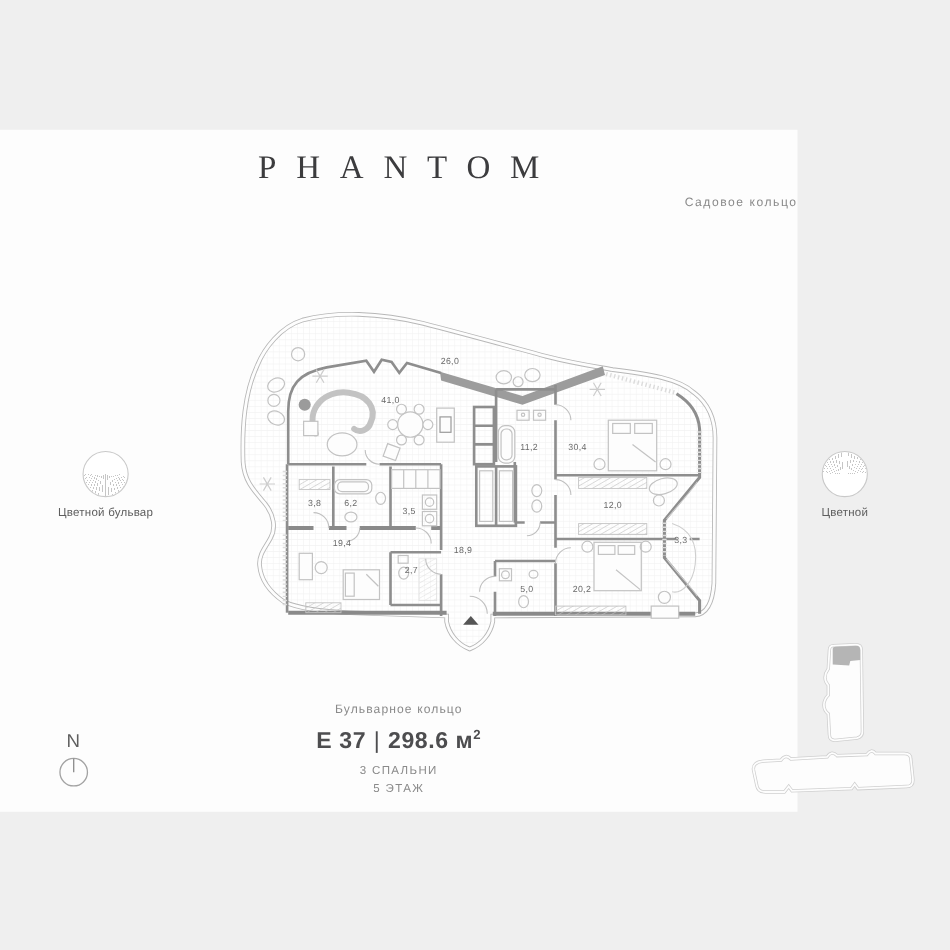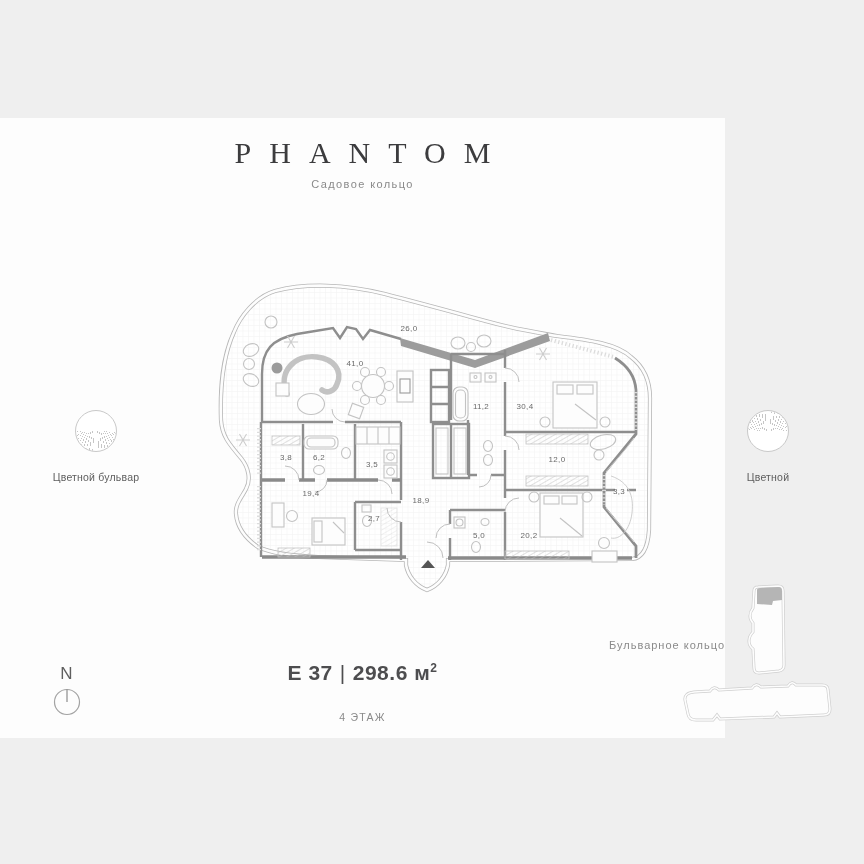--- a/index.html
+++ b/index.html
@@ -13,50 +13,50 @@
     background:#fdfdfd;
   }
   .brand{
     position:absolute;top:18px;left:0;width:100%;
     text-align:center;
     font-family:"Liberation Serif","DejaVu Serif",serif;
     font-size:30px;font-weight:400;color:#3c3c3e;
     letter-spacing:18px;text-indent:18px;
   }
   .subtitle{
-    position:absolute;top:60px;left:0;width:100%;text-align:center;
+    position:absolute;top:60px;left:0;width:100%;text-align:right;
     font-size:11px;color:#8a8a8a;letter-spacing:1.4px;
   }
   .landmark{position:absolute;width:140px;text-align:center;}
   .landmark-left{left:26px;top:292px;}
   .landmark-right{left:698px;top:292px;}
   .landmark-circle{
     width:40px;height:40px;border-radius:50%;
     border:1px solid #c9c9c9;background:#fff;
     margin:0 auto;position:relative;overflow:hidden;
   }
   .fan{position:absolute;inset:0;border-radius:50%;}
   .fan-bottom{
     background:repeating-conic-gradient(from 120deg at 50% 0%, #c6c6c6 0deg 0.9deg, rgba(0,0,0,0) 0.9deg 4.6deg);
     clip-path:inset(50% 0 0 0);
   }
   .fan-top{
     background:repeating-conic-gradient(from -60deg at 50% 100%, #c6c6c6 0deg 0.9deg, rgba(0,0,0,0) 0.9deg 4.6deg);
     clip-path:inset(0 0 50% 0);
   }
   .landmark-label{
-    margin-top:19px;font-size:10.5px;color:#5d5d5d;letter-spacing:0.2px;
+    margin-top:8px;font-size:10.5px;color:#5d5d5d;letter-spacing:0.2px;
   }
   .plan{position:absolute;left:215px;top:152px;width:460px;height:330px;}
   .room-label{
     font-family:"Liberation Sans",sans-serif;
     font-size:8px;fill:#6a6a6a;text-anchor:middle;letter-spacing:0.3px;
   }
   .street{
-    position:absolute;top:521px;left:0;width:100%;text-align:right;
+    position:absolute;top:521px;left:0;width:100%;text-align:center;
     font-size:11px;color:#8a8a8a;letter-spacing:1px;
   }
   .headline{
     position:absolute;top:543px;left:0;width:100%;text-align:center;
     font-size:21px;font-weight:700;color:#4d4d4f;letter-spacing:0.5px;
   }
   .headline .sep{margin:0 7px;font-weight:400;color:#4d4d4f;}
   .headline sup{font-size:12px;}
   .spec{
     position:absolute;left:0;width:100%;text-align:center;
@@ -289,21 +289,22 @@
         <text x="314" y="268" class="room-label">20,2</text>
       </g>
   </svg>
 
   <div class="street">Бульварное кольцо</div>
 
   <div class="headline">
     <span>Е 37</span><span class="sep">|</span><span>298.6</span>&nbsp;<span>м</span><sup>2</sup>
   </div>
 
-  <div class="spec spec-floor">4 ЭТАЖ</div>
+  <div class="spec spec-bedrooms">3 СПАЛЬНИ</div>
+  <div class="spec spec-floor">5 ЭТАЖ</div>
 
   <div class="compass">
     <div class="compass-n">N</div>
     <svg class="compass-svg" width="28" height="28" viewBox="0 0 28 28">
       <circle cx="14" cy="14" r="12.5" fill="none" stroke="#a3a3a3" stroke-width="1.2"></circle>
       <line x1="14" y1="1.5" x2="14" y2="14" stroke="#8c8c8c" stroke-width="1.2"></line>
     </svg>
   </div>
 
   <svg class="locator" width="170" height="160" viewBox="0 0 170 160" xmlns="http://www.w3.org/2000/svg">

